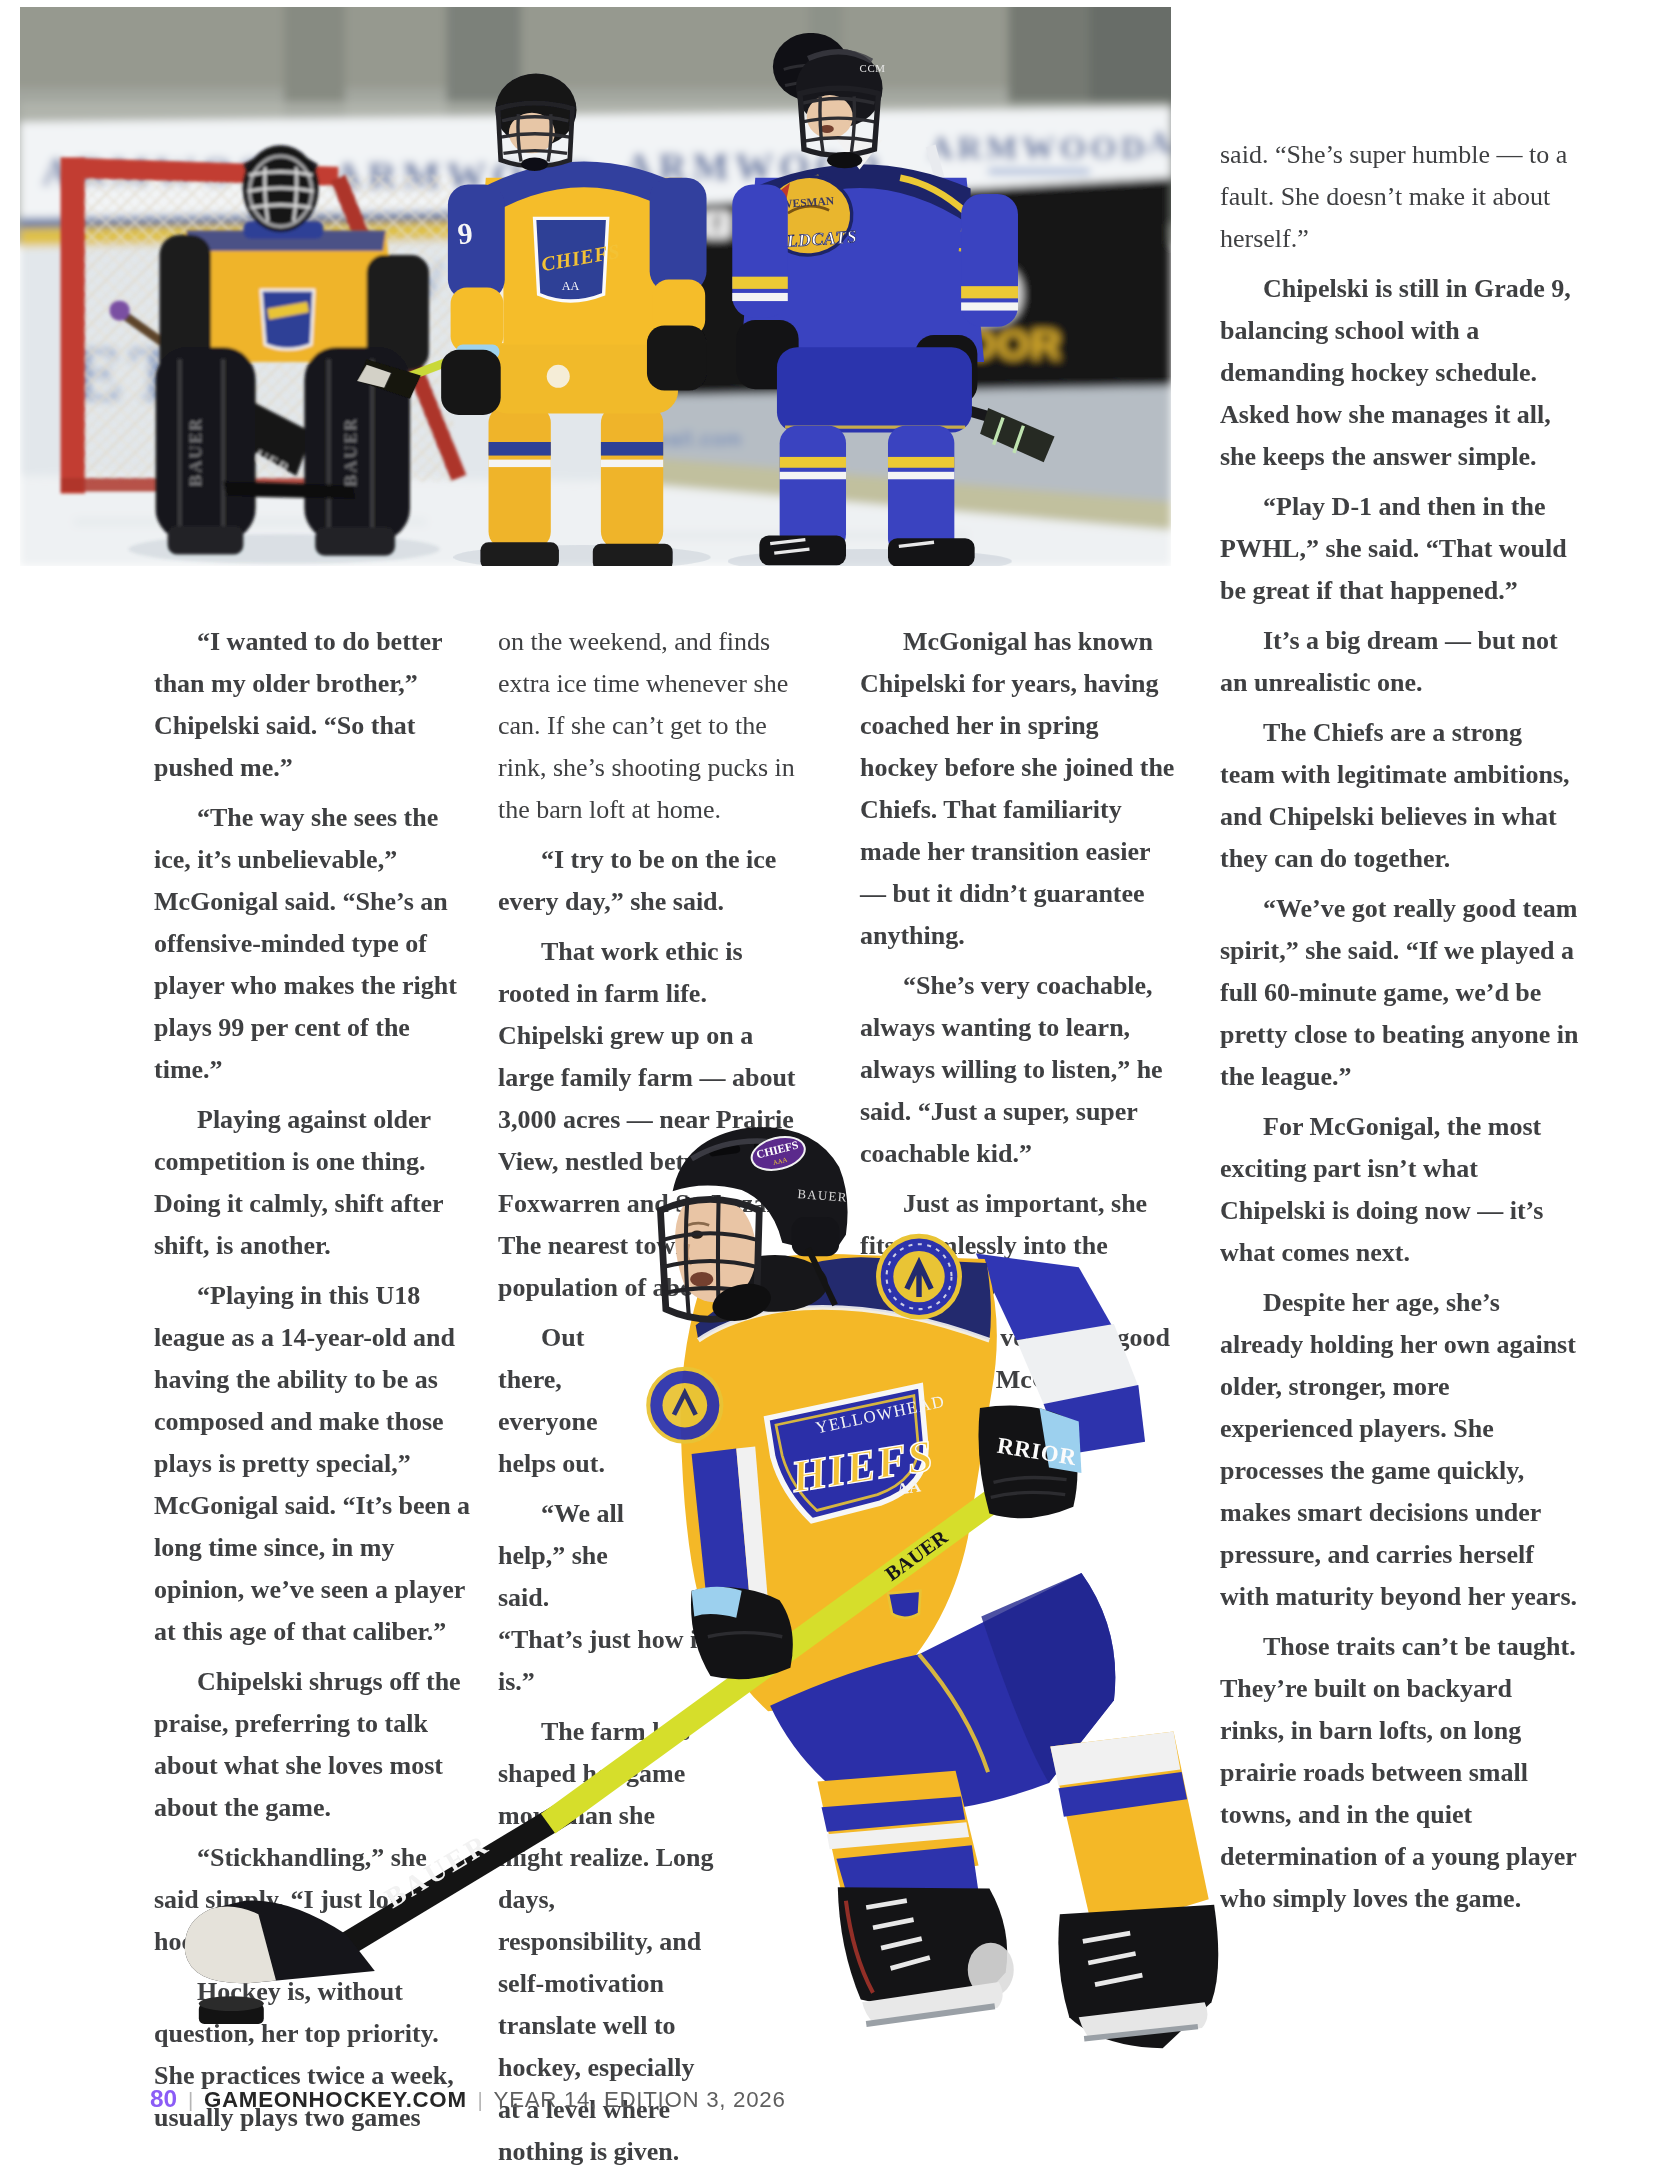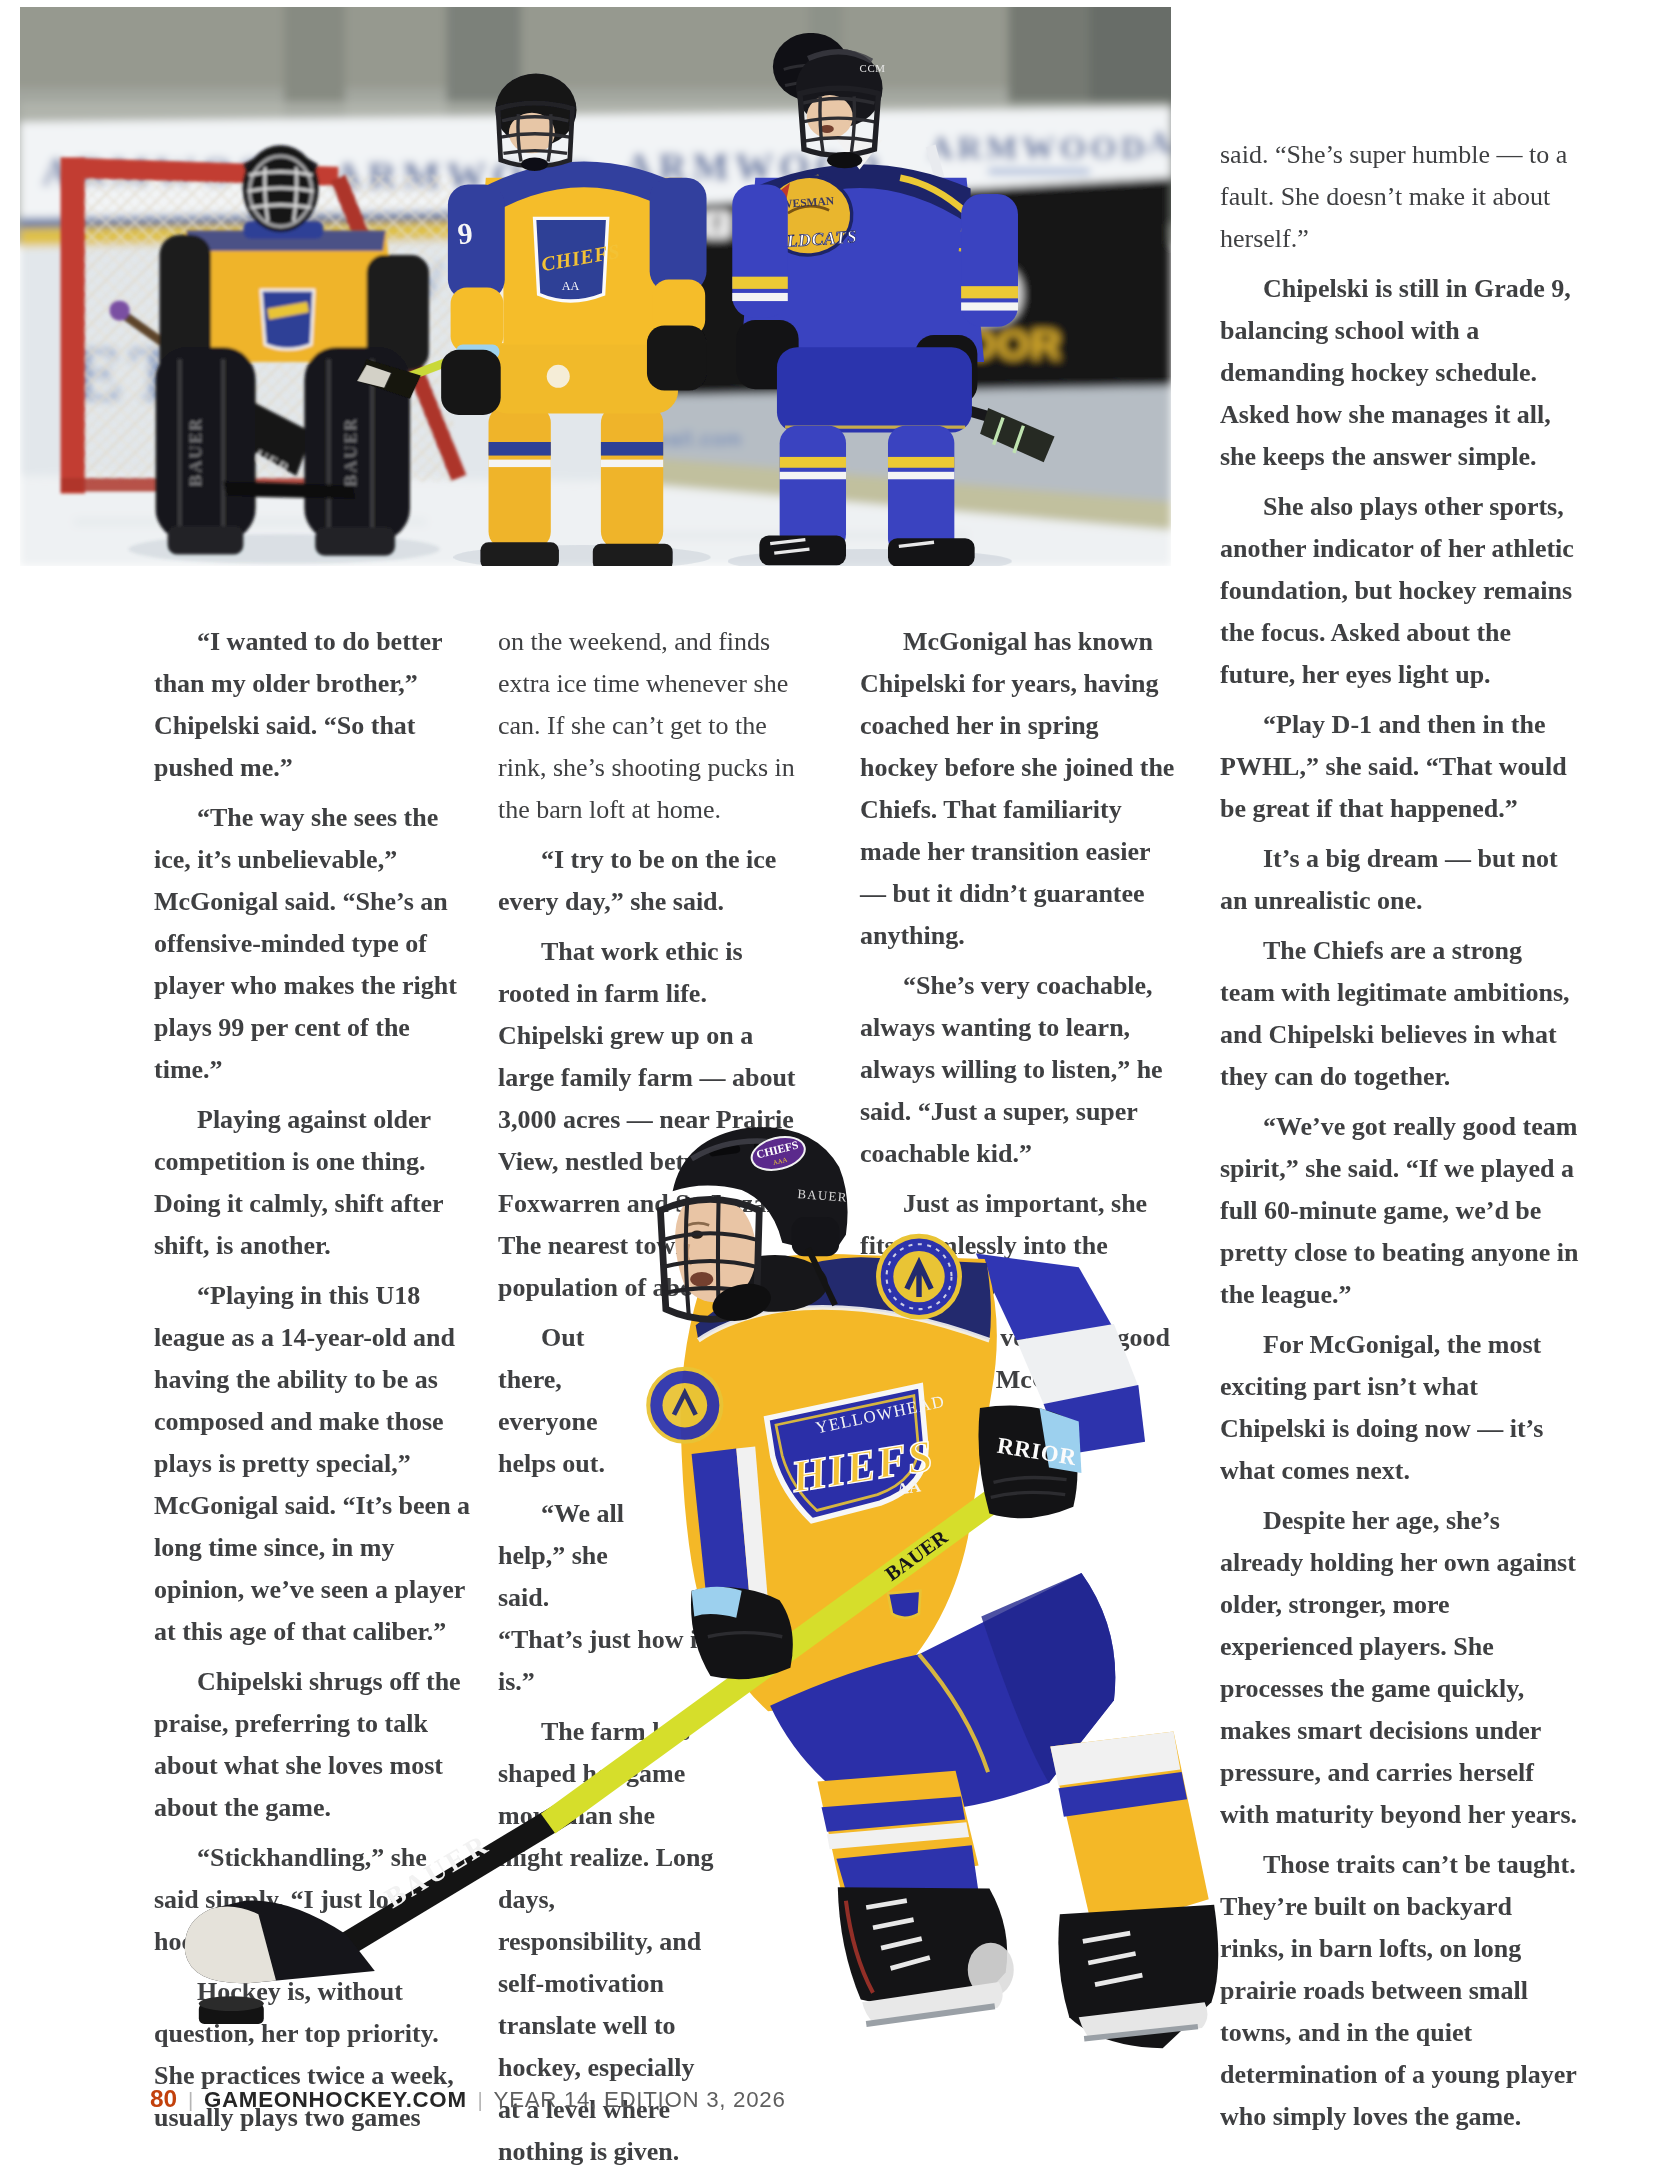--- a/index.html
+++ b/index.html
@@ -16,21 +16,21 @@
   .col p{margin:8px;}
   .col p.ind{text-indent:43px;font-weight:bold;}
   .col-1{left:146px;top:613px;}
   .col-2{left:490px;top:613px;}
   .col-3{left:852px;top:613px;}
   .col-4{left:1212px;top:126px;width:376px;}
   .sp-a{float:right;width:184px;height:284px;}
   .sp-b{float:right;clear:right;width:107px;height:535px;}
   .footer{left:150px;top:2085px;display:flex;align-items:baseline;z-index:3;
           font-family:"Liberation Sans", sans-serif;white-space:nowrap;}
-  .footer .pagenum{font-size:24.4px;font-weight:bold;color:#c2410c;}
+  .footer .pagenum{font-size:24.4px;font-weight:bold;color:#8b5cf6;}
   .footer .sep{font-size:20.3px;color:#b5b5b5;margin:0 10.8px;font-weight:300;}
   .footer .site{font-size:22.3px;font-weight:bold;color:#262626;letter-spacing:0.7px;}
   .footer .issue{font-size:22.3px;color:#5f5f5f;letter-spacing:0.7px;}
   svg text{font-family:"Liberation Serif", serif;}
   svg .sans{font-family:"Liberation Sans", sans-serif;}
 </style>
 </head>
 <body>
 
 <figure class="abs photo-top">
@@ -264,21 +264,20 @@
 <section class="col col-3">
   <p class="ind">McGonigal has known Chipelski for years, having coached her in spring hockey before she joined the Chiefs. That familiarity made her transition easier — but it didn’t guarantee anything.</p>
   <p class="ind">“She’s very coachable, always wanting to learn, always willing to listen,” he said. “Just a super, super coachable kid.”</p>
   <p class="ind">Just as important, she fits seamlessly into the dressing room.</p>
   <p class="ind">“She’s a very, very good teammate,” McGonigal</p>
 </section>
 
 <section class="col col-4">
   <p>said. “She’s super humble — to a fault. She doesn’t make it about herself.”</p>
   <p class="ind">Chipelski is still in Grade 9, balancing school with a demanding hockey schedule. Asked how she manages it all, she keeps the answer simple.</p>
-  <p class="ind">She also plays other sports, another indicator of her athletic foundation, but hockey remains the focus. Asked about the future, her eyes light up.</p>
   <p class="ind">“Play D-1 and then in the PWHL,” she said. “That would be great if that happened.”</p>
   <p class="ind">It’s a big dream — but not an unrealistic one.</p>
   <p class="ind">The Chiefs are a strong team with legitimate ambitions, and Chipelski believes in what they can do together.</p>
   <p class="ind">“We’ve got really good team spirit,” she said. “If we played a full 60-minute game, we’d be pretty close to beating anyone in the league.”</p>
   <p class="ind">For McGonigal, the most exciting part isn’t what Chipelski is doing now — it’s what comes next.</p>
   <p class="ind">Despite her age, she’s already holding her own against older, stronger, more experienced players. She processes the game quickly, makes smart decisions under pressure, and carries herself with maturity beyond her years.</p>
   <p class="ind">Those traits can’t be taught. They’re built on backyard rinks, in barn lofts, on long prairie roads between small towns, and in the quiet determination of a young player who simply loves the game.</p>
 </section>
 
 <figure class="abs photo-cutout">

